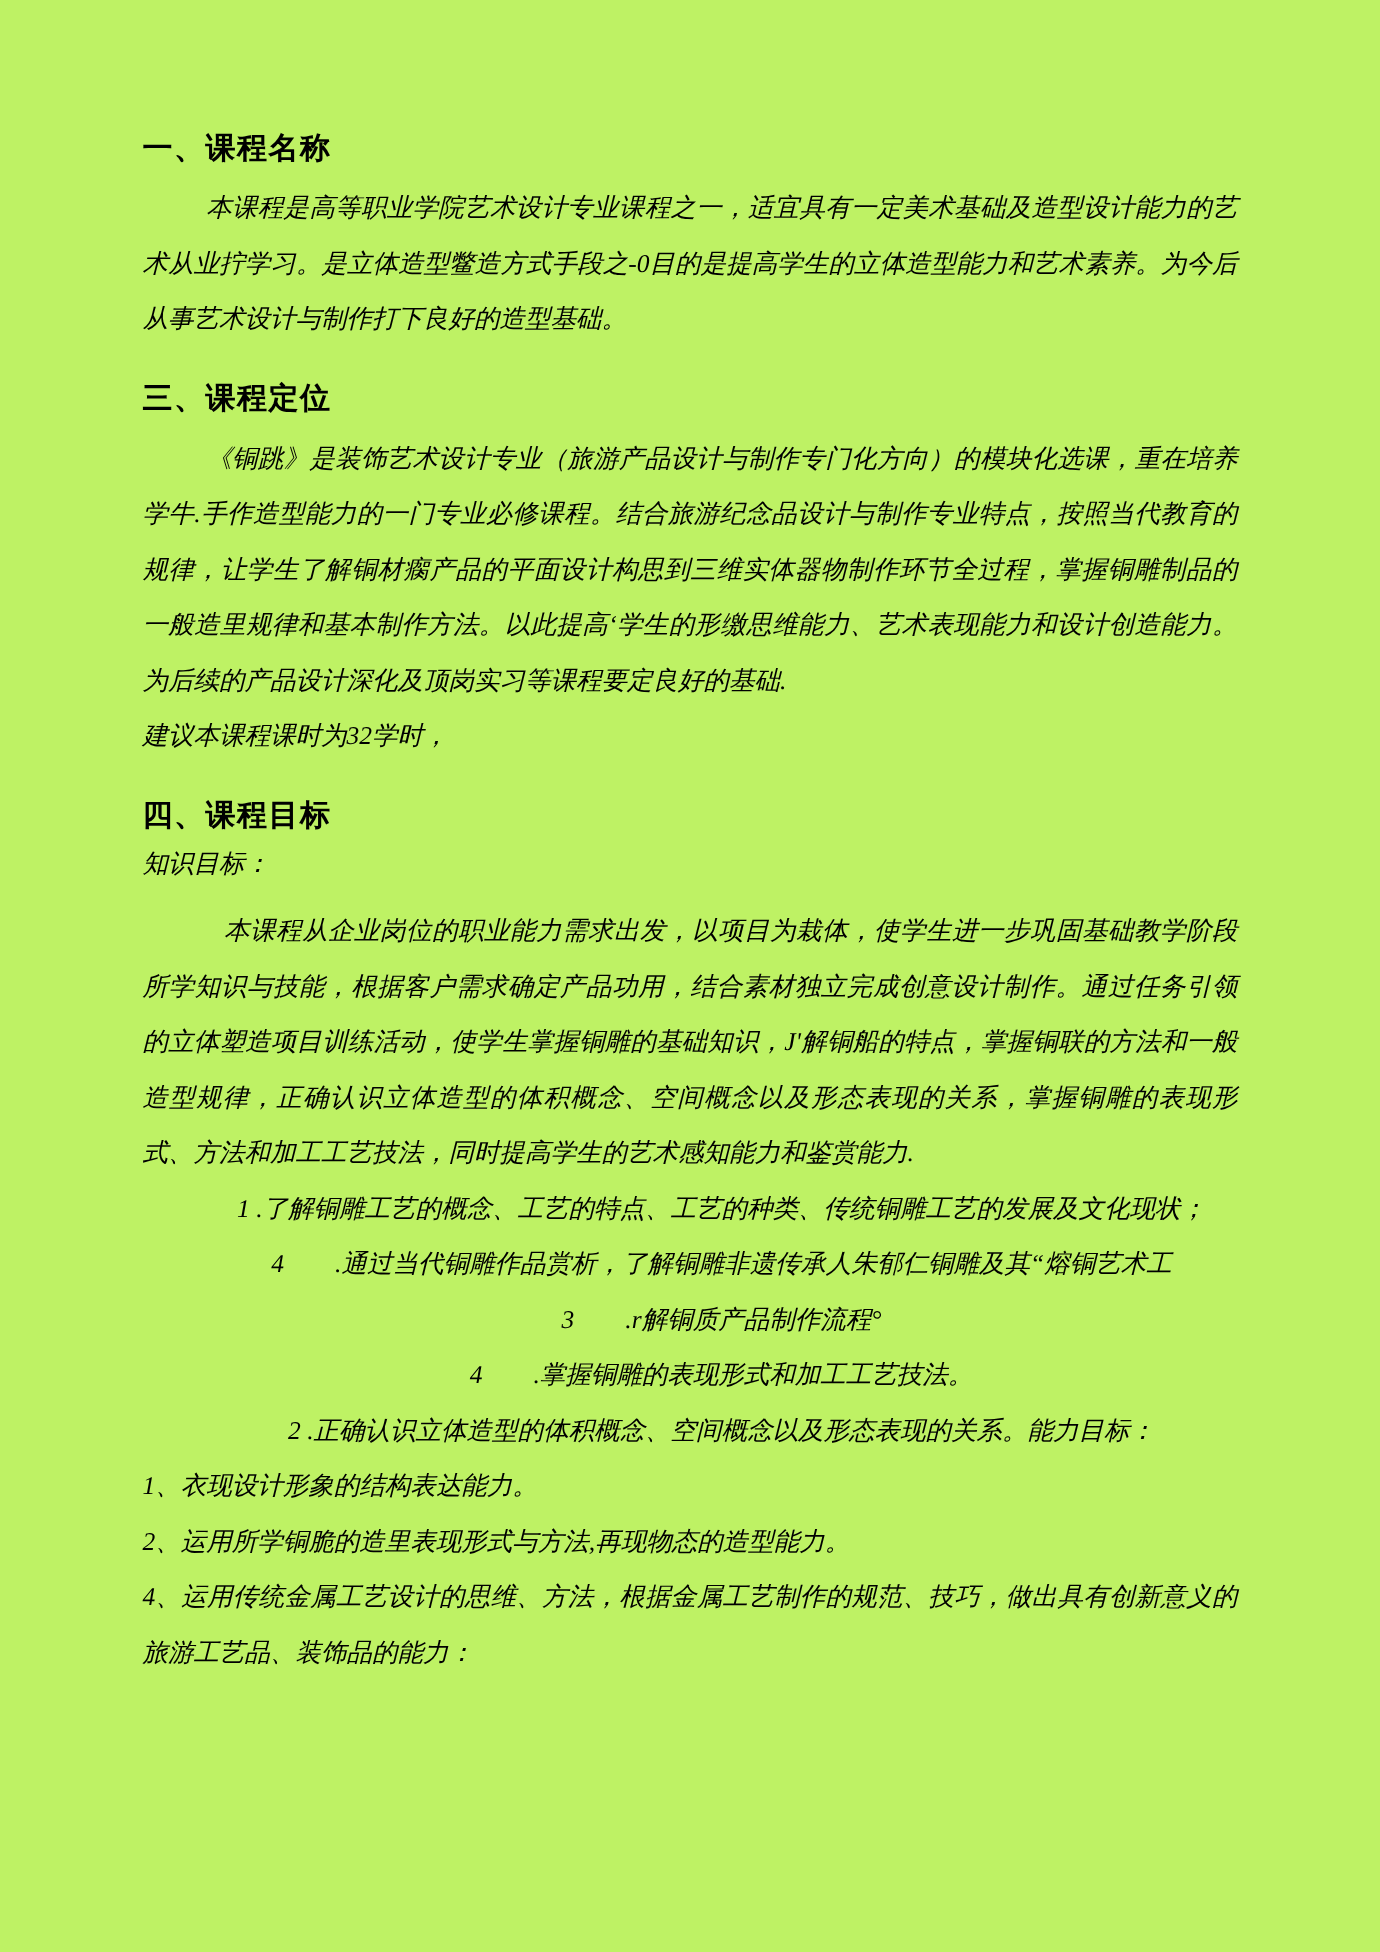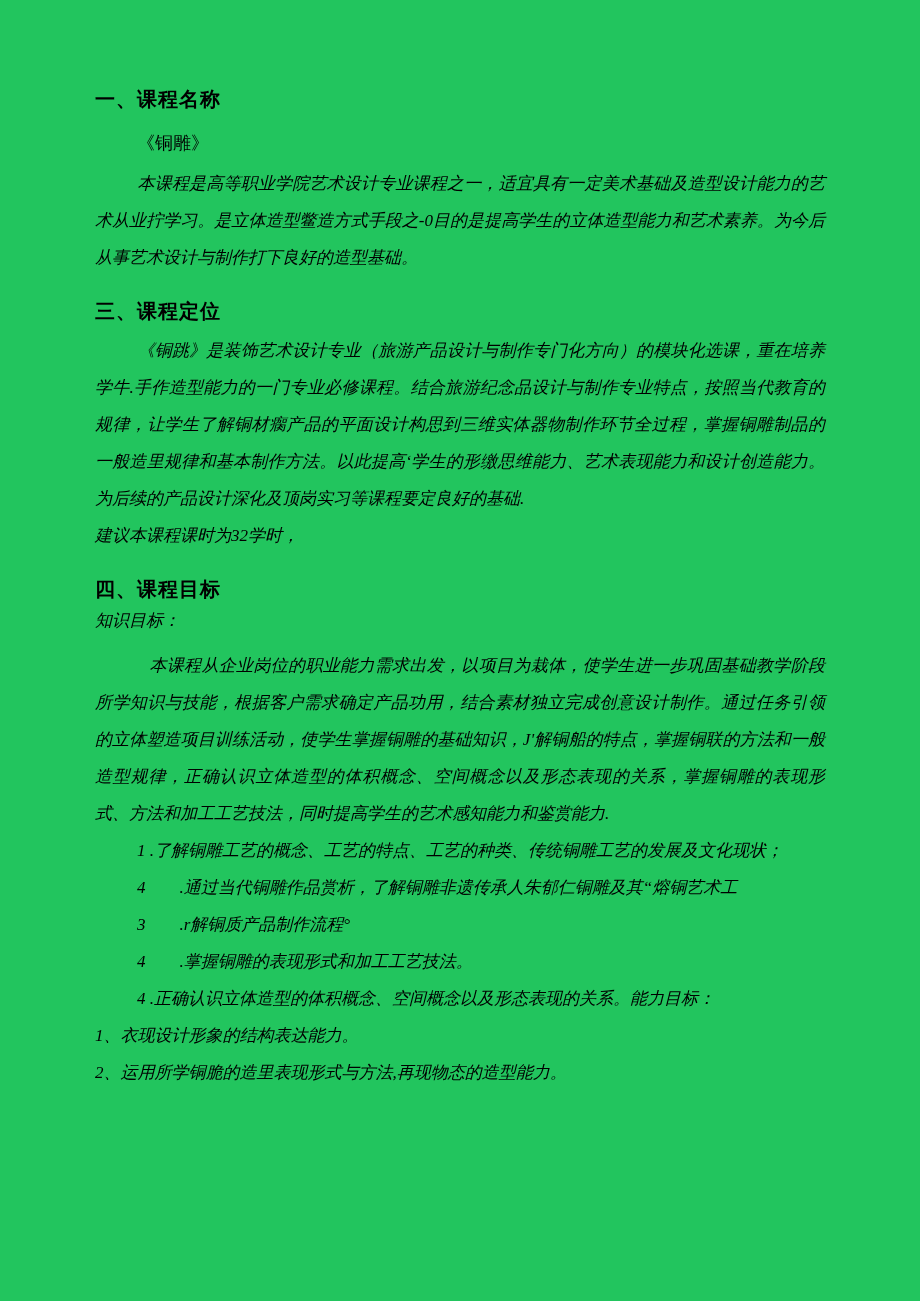--- a/index.html
+++ b/index.html
@@ -6,21 +6,21 @@
   html, body {
     margin: 0;
     padding: 0;
     background: #ffffff;
   }
   .page {
     width: 920px;
     height: 1301px;
     margin: 0 auto;
     padding: 86px 95px 40px 95px;
-    background: #22c55e;
+    background: #bef264;
     color: #000000;
     font-family: "Liberation Serif", "DejaVu Serif", serif;
     font-size: 17px;
     overflow: hidden;
   }
   .heading {
     font-family: "Liberation Sans", "DejaVu Sans", sans-serif;
     font-weight: 700;
     font-size: 20px;
     line-height: 26px;
@@ -45,32 +45,31 @@
     color: #000000;
     font-style: italic;
   }
   .para.first {
     margin-top: 8px;
   }
   .indent-25 { text-indent: 2.5em; }
   .indent-30 { text-indent: 3.2em; }
   .knowledge-item {
     padding-left: 42px;
-    text-align: left;
+    text-align: center;
     white-space: pre-wrap;
   }
 </style>
 </head>
 <body>
 
 <div class="page">
 
   <div class="heading h-first">一、课程名称</div>
 
-  <div class="course-title">《铜雕》</div>
 
 
   <p class="para first indent-25">本课程是高等职业学院艺术设计专业课程之一，适宜具有一定美术基础及造型设计能力的艺术从业拧学习。是立体造型鳖造方式手段之-0目的是提高学生的立体造型能力和艺术素养。为今后从事艺术设计与制作打下良好的造型基础。</p>
 
   <div class="heading">三、课程定位</div>
 
   <p class="para first indent-25">《铜跳》是装饰艺术设计专业（旅游产品设计与制作专门化方向）的模块化选课，重在培养学牛.手作造型能力的一门专业必修课程。结合旅游纪念品设计与制作专业特点，按照当代教育的规律，让学生了解铜材瘸产品的平面设计构思到三维实体器物制作环节全过程，掌握铜雕制品的一般造里规律和基本制作方法。以此提高‘学生的形缴思维能力、艺术表现能力和设计创造能力。为后续的产品设计深化及顶岗实习等课程要定良好的基础.</p>
 
   <p class="para">建议本课程课时为32学时，</p>
 
@@ -81,21 +80,22 @@
   <p class="para first indent-30">本课程从企业岗位的职业能力需求出发，以项目为栽体，使学生进一步巩固基础教学阶段所学知识与技能，根据客户需求确定产品功用，结合素材独立完成创意设计制作。通过任务引领的立体塑造项目训练活动，使学生掌握铜雕的基础知识，J'解铜船的特点，掌握铜联的方法和一般造型规律，正确认识立体造型的体积概念、空间概念以及形态表现的关系，掌握铜雕的表现形式、方法和加工工艺技法，同时提高学生的艺术感知能力和鉴赏能力.</p>
 
   <p class="para knowledge-item">1 .了解铜雕工艺的概念、工艺的特点、工艺的种类、传统铜雕工艺的发展及文化现状；</p>
 
   <p class="para knowledge-item">4　　.通过当代铜雕作品赏析，了解铜雕非遗传承人朱郁仁铜雕及其“熔铜艺术工</p>
 
   <p class="para knowledge-item">3　　.r解铜质产品制作流程°</p>
 
   <p class="para knowledge-item">4　　.掌握铜雕的表现形式和加工工艺技法。</p>
 
-  <p class="para knowledge-item">4 .正确认识立体造型的体积概念、空间概念以及形态表现的关系。能力目标：</p>
+  <p class="para knowledge-item">2 .正确认识立体造型的体积概念、空间概念以及形态表现的关系。能力目标：</p>
 
   <p class="para">1、衣现设计形象的结构表达能力。</p>
 
   <p class="para">2、运用所学铜脆的造里表现形式与方法,再现物态的造型能力。</p>
 
 
+  <p class="para">4、运用传统金属工艺设计的思维、方法，根据金属工艺制作的规范、技巧，做出具有创新意义的旅游工艺品、装饰品的能力：</p>
 
 </div>
 
 </body></html>

